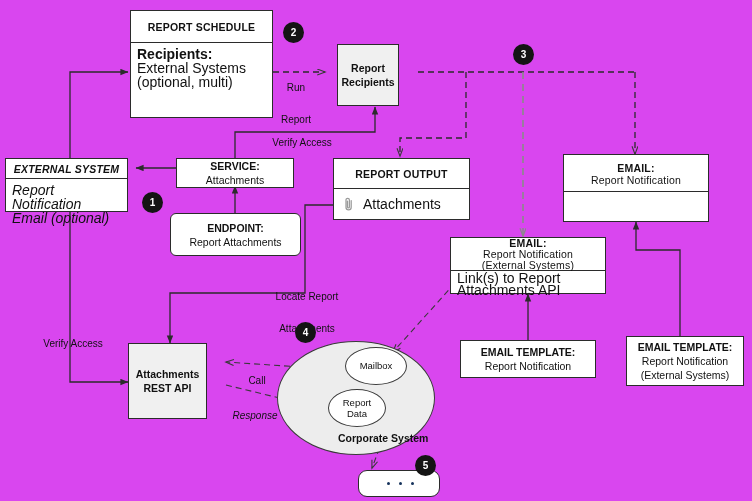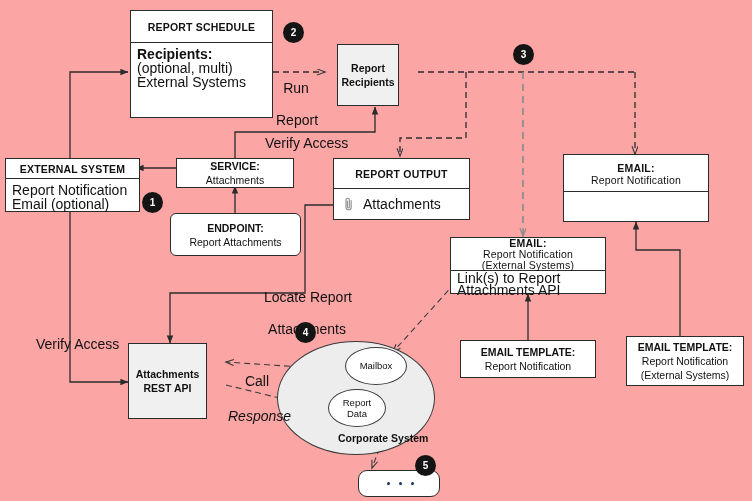--- a/index.html
+++ b/index.html
@@ -1,34 +1,34 @@
 <!DOCTYPE html>
 <html><head>
 <meta charset="utf-8">
 <style>
   html,body{margin:0;padding:0;background:#ffffff;}
   body{font-family:"Liberation Sans","DejaVu Sans",sans-serif;}
-  #canvas{position:relative;width:752px;height:501px;background:#fca5a5;overflow:hidden;}
+  #canvas{position:relative;width:752px;height:501px;background:#d946ef;overflow:hidden;}
   svg#wires{position:absolute;left:0;top:0;width:752px;height:501px;}
 
   .box{position:absolute;box-sizing:border-box;border:1.3px solid #2b2b2b;background:#ffffff;}
   .box.shaded{background:#f0f0f0;}
   .box .hdr{box-sizing:border-box;width:100%;text-align:center;font-weight:bold;font-size:10.5px;color:#111;
             letter-spacing:.2px;padding:4px 3px 3px 3px;}
   .box .hdr.withline{border-bottom:1.3px solid #2b2b2b;}
   .box .body{box-sizing:border-box;width:100%;font-size:14px;color:#111;padding:4px 6px;line-height:14px;}
 
   .title-only{display:flex;flex-direction:column;align-items:center;justify-content:center;height:100%;
               text-align:center;font-size:10.5px;color:#111;line-height:14px;padding:2px 4px;box-sizing:border-box;}
   .title-only .t1{font-weight:bold;}
 
   .badge{position:absolute;width:21px;height:21px;border-radius:50%;background:#141414;color:#ffffff;
          font-size:10px;font-weight:bold;display:flex;align-items:center;justify-content:center;}
 
-  .elabel{position:absolute;font-size:14px;color:#111;line-height:10.5px;text-align:center;white-space:pre;}
+  .elabel{position:absolute;font-size:10px;color:#111;line-height:10.5px;text-align:center;white-space:pre;}
 
   .clip{position:absolute;width:12px;height:15px;}
 
   .dots{position:absolute;display:flex;gap:9px;align-items:center;justify-content:center;}
   .dots i{width:3px;height:3px;background:#16335c;border-radius:50%;display:block;}
 
   .ellipse{position:absolute;border:1.2px solid #3a3a3a;border-radius:50%;box-sizing:border-box;}
   .ellipse.outer{background:#ededed;}
   .ellipse.inner{background:#ffffff;display:flex;align-items:center;justify-content:center;
                  text-align:center;font-size:9.5px;line-height:11.5px;color:#111;}
@@ -97,33 +97,33 @@
     <g stroke="#3a3a3a" stroke-width="1.1" fill="none" stroke-dasharray="5,3">
       <path d="M312,358 Q350,338 378,352" marker-end="url(#ah-sm)"></path>
       <path d="M318,398 Q318,414 336,409" marker-end="url(#ah-sm)"></path>
     </g>
   </svg>
 
   <div class="box" style="left:130px;top:10px;width:143px;height:108px;">
     <div class="hdr withline" style="height:32px;display:flex;align-items:center;justify-content:center;">REPORT SCHEDULE</div>
     <div class="body">
       <div style="font-weight:bold;">Recipients:</div>
+      <div>External Systems</div>
       <div>(optional, multi)</div>
-      <div>External Systems</div>
     </div>
   </div>
 
   <div class="box shaded" style="left:337px;top:44px;width:62px;height:62px;">
     <div class="title-only">
       <div class="t1">Report</div>
       <div class="t1">Recipients</div>
     </div>
   </div>
 
-  <div class="box" style="left:5px;top:158px;width:135px;height:54px;">
+  <div class="box" style="left:5px;top:158px;width:123px;height:54px;font-style:italic;">
     <div class="hdr withline">EXTERNAL SYSTEM</div>
     <div class="body">
       <div>Report Notification</div>
       <div>Email (optional)</div>
     </div>
   </div>
 
   <div class="box" style="left:176px;top:158px;width:118px;height:30px;">
     <div class="title-only">
       <div class="t1">SERVICE:</div>

